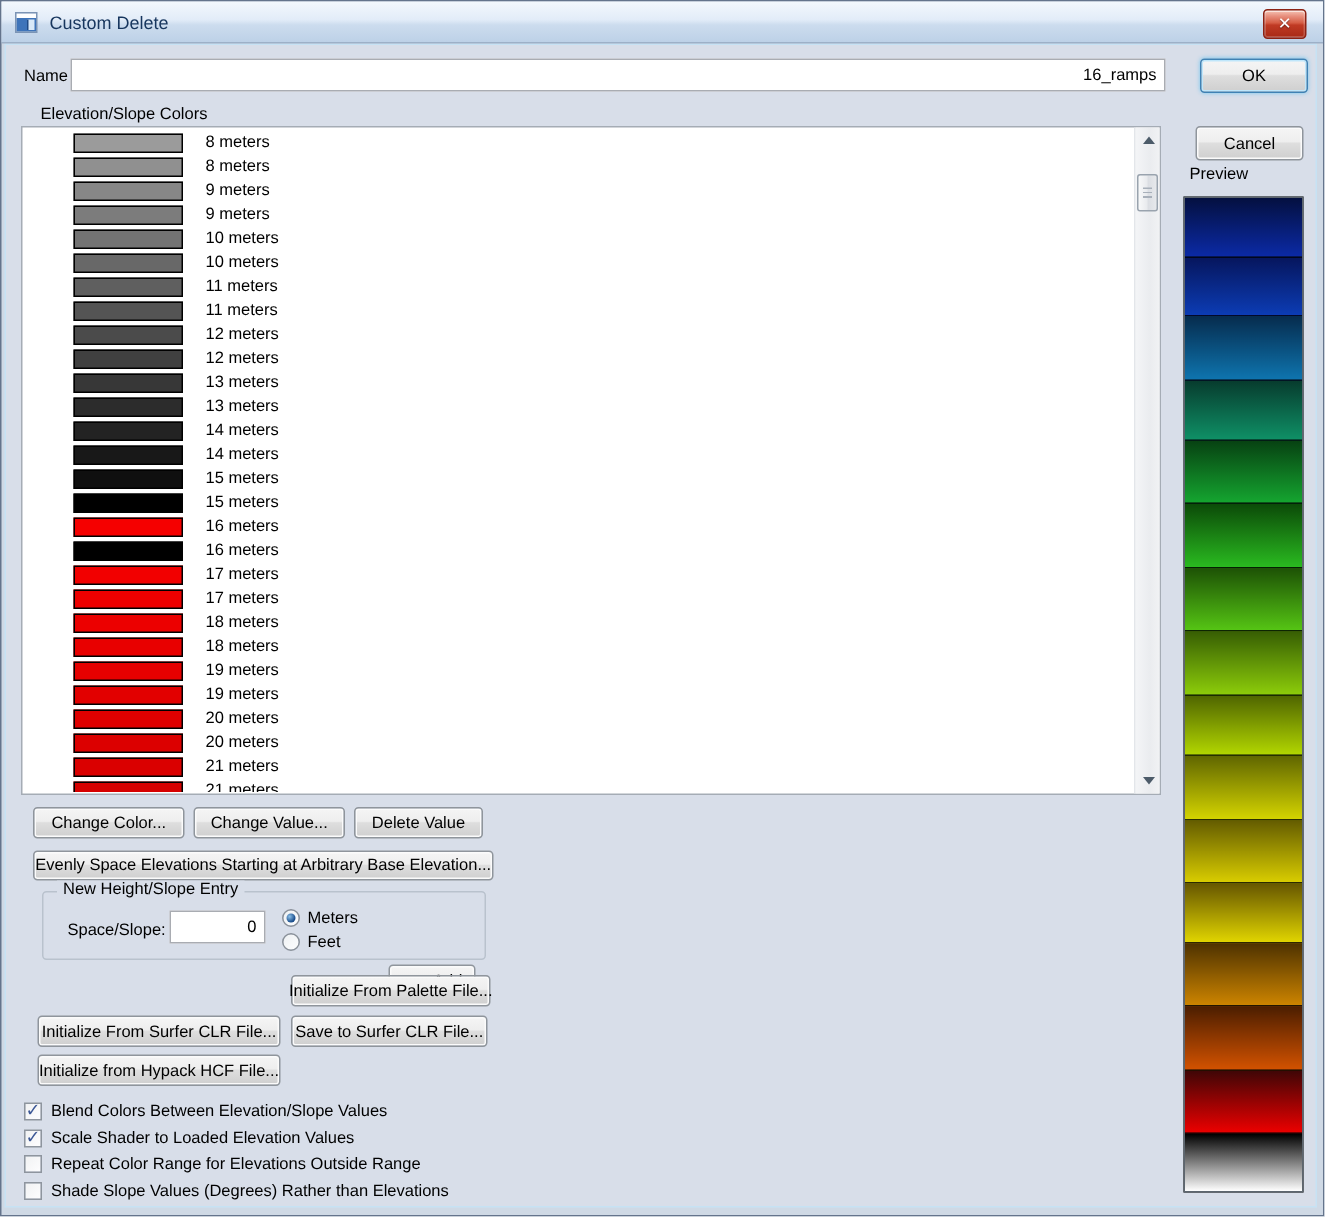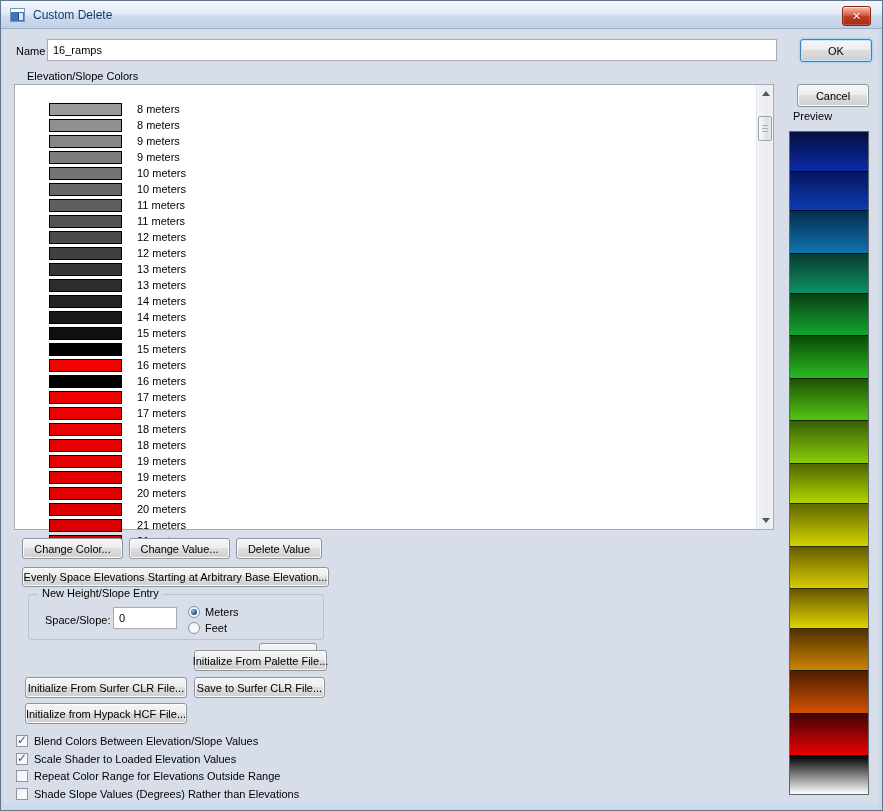--- a/index.html
+++ b/index.html
@@ -57,32 +57,32 @@
     display:flex; align-items:center; justify-content:center;
     white-space:nowrap; cursor:default;
   }
   .btn.default {
     border-color:#3f82b4;
     box-shadow:inset 0 0 0 1px #bfe6fa, 0 0 3px rgba(109,196,239,.9);
   }
   .tbox {
     position:absolute; z-index:2;
     border:1px solid #a9acb2; background:#fff;
-    font-size:11px; font-family:inherit; color:#000; padding:0 5px;
+    font-size:11px; font-family:inherit; color:#000; padding:0 5px;text-align:right;
   }
   .groupbox { position:absolute; z-index:2; border:1px solid #b9c2cd; border-radius:3px; }
   .group-label { position:absolute; top:-8px; left:9px; background:#d8dee9; padding:0 4px; font-size:11px; white-space:nowrap; }
 
   
   .listbox {
     position:absolute; left:14px; top:84px; width:760px; height:446px;
     background:#fff; border:1px solid #a5acb5; z-index:1;
   }
   .list-rows {
-    position:absolute; left:15px; top:101px; width:740px; height:441px;
+    position:absolute; left:15px; top:87px; width:740px; height:441px;
     overflow:hidden; z-index:2;
   }
   .lrow { height:16px; display:flex; align-items:center; }
   .swatch { margin-left:34px; width:73px; height:13px; border:1px solid #000; flex:0 0 auto; }
   .lrow-label { margin-left:15px; font-size:11px; color:#000; }
 
   
   .vscroll {
     position:absolute; left:756px; top:85px; width:17px; height:444px; z-index:3;
     background:linear-gradient(to right,#f4f5f7,#eaecef 60%,#f1f2f4);

